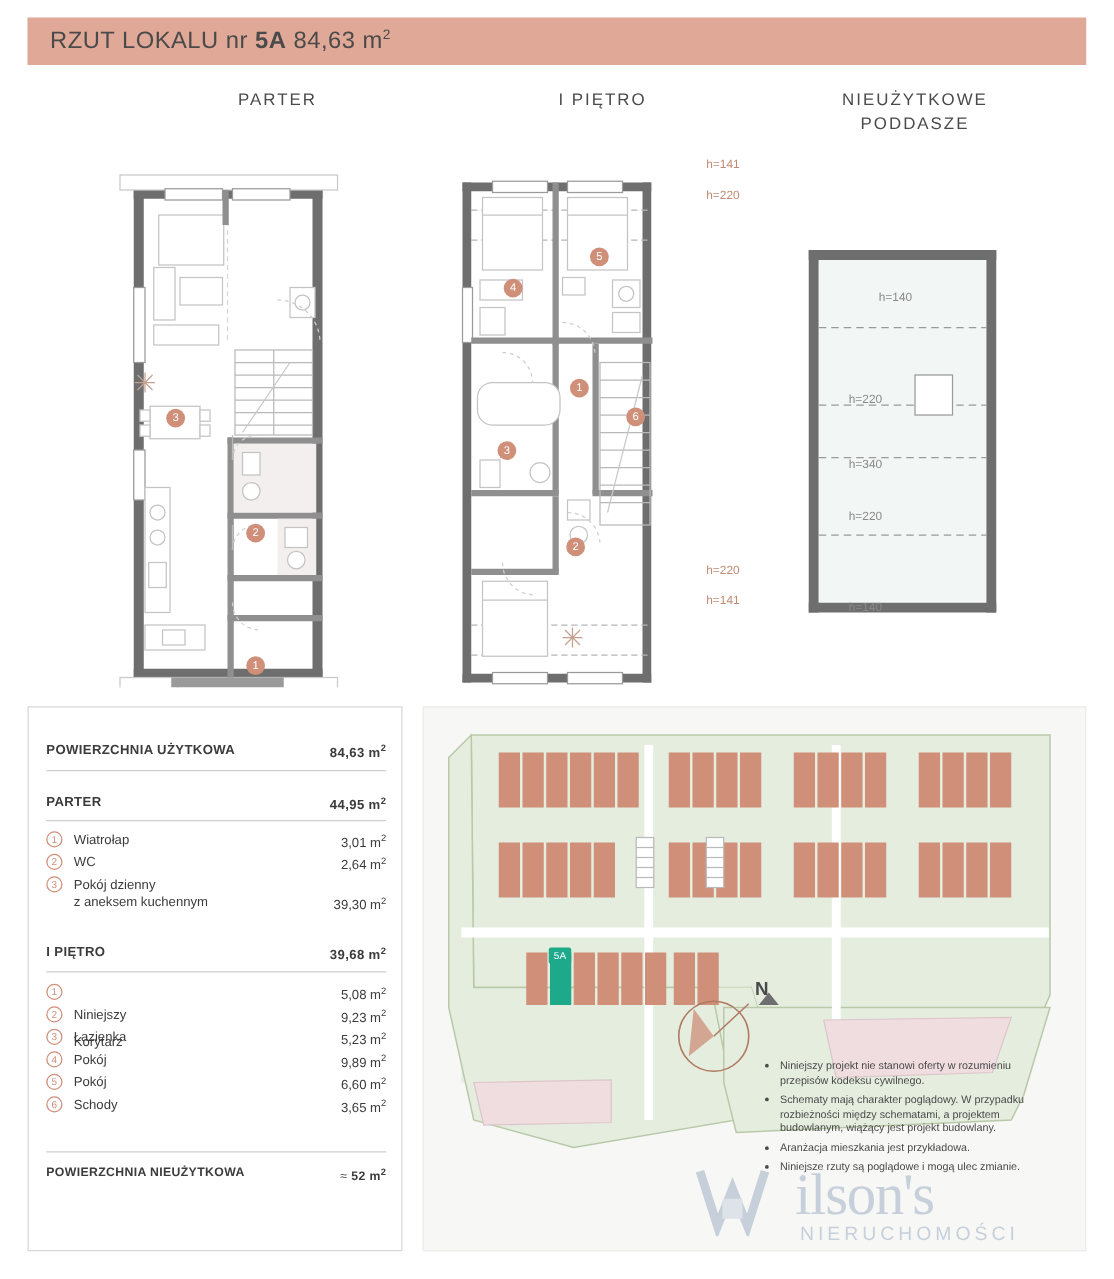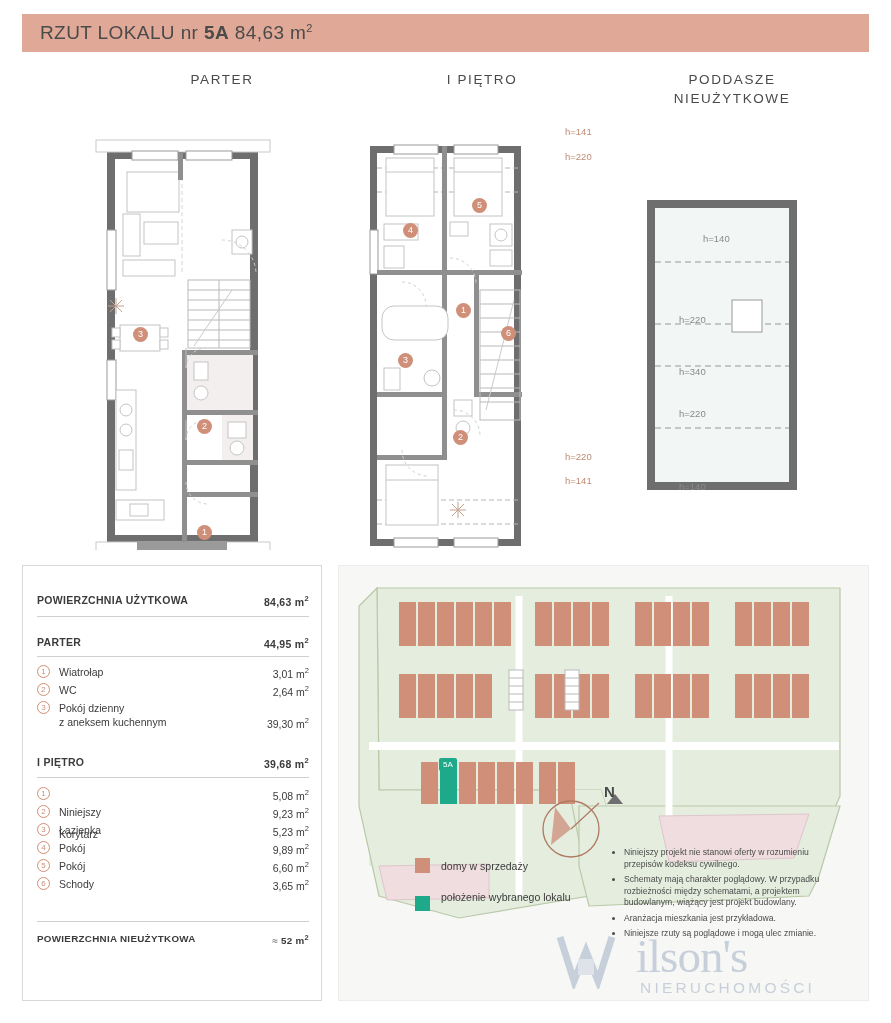--- a/index.html
+++ b/index.html
@@ -307,22 +307,22 @@
     <div class="badge" style="left:479px; top:256px;">6</div>
     <div class="badge" style="left:376px; top:283px;">3</div>
     <div class="badge" style="left:431px; top:360px;">2</div>
 
     <div class="hlab" style="left:516px; top:56px;">h=141</div>
     <div class="hlab" style="left:516px; top:81px;">h=220</div>
     <div class="hlab" style="left:516px; top:381px;">h=220</div>
     <div class="hlab" style="left:516px; top:405px;">h=141</div>
 
     <div class="plan-col" style="left:600px; width:220px;">
+      <div class="plan-h">NIEUŻYTKOWE</div>
       <div class="plan-h">PODDASZE</div>
-      <div class="plan-h">NIEUŻYTKOWE</div>
     </div>
     <svg class="map-svg" style="left:580px; top:100px;" width="250" height="340" viewBox="0 0 250 340">
       <rect x="45" y="30" width="8" height="290" fill="#6e6e6e"></rect>
       <rect x="187" y="30" width="8" height="290" fill="#6e6e6e"></rect>
       <rect x="45" y="30" width="150" height="8" fill="#6e6e6e"></rect>
       <rect x="45" y="312" width="150" height="8" fill="#6e6e6e"></rect>
       <rect x="53" y="38" width="134" height="274" fill="#f2f6f4"></rect>
       <g stroke="#9a9a9a" fill="none" stroke-dasharray="6 4">
         <line x1="53" y1="92" x2="187" y2="92"></line>
         <line x1="53" y1="154" x2="187" y2="154"></line>
@@ -511,28 +511,20 @@
 
     <div class="badge" style="left:100px; top:192px; width:18px; height:13px; border-radius:2px; background:#1fa98b; line-height:13px; font-size:8px;">5A</div>
 
     <svg class="compass" width="90" height="90" viewBox="0 0 90 90">
       <circle cx="42" cy="48" r="28" fill="none" stroke="#b07a62" stroke-width="1.3"></circle>
       <polygon points="42,48 26,26 22,64" fill="#d2a693"></polygon>
       <line x1="42" y1="48" x2="70" y2="22" stroke="#b07a62" stroke-width="1.2"></line>
     </svg>
     <div style="position:absolute; left:265px; top:217px; font-size:15px; font-weight:700; color:#4a4a4a;">N</div>
 
-    <div class="legend" style="left:76px; top:292px; width:200px; height:80px;">
-      <div class="sw" style="left:0; top:0; background:#cf8f79;"></div>
-      <div class="lt" style="top:1px;">domy w sprzedaży</div>
-      <div class="sw" style="left:0; top:38px; background:#1fa98b;"></div>
-      <div class="lt" style="top:32px;">
-        <span>położenie wybranego lokalu</span>
-      </div>
-    </div>
 
     <div class="notes">
       <ul>
         <li>Niniejszy projekt nie stanowi oferty w rozumieniu przepisów kodeksu cywilnego.</li>
         <li>Schematy mają charakter poglądowy. W przypadku rozbieżności między schematami, a projektem budowlanym, wiążący jest projekt budowlany.</li>
         <li>Aranżacja mieszkania jest przykładowa.</li>
         <li>Niniejsze rzuty są poglądowe i mogą ulec zmianie.</li>
       </ul>
     </div>
   </div>

